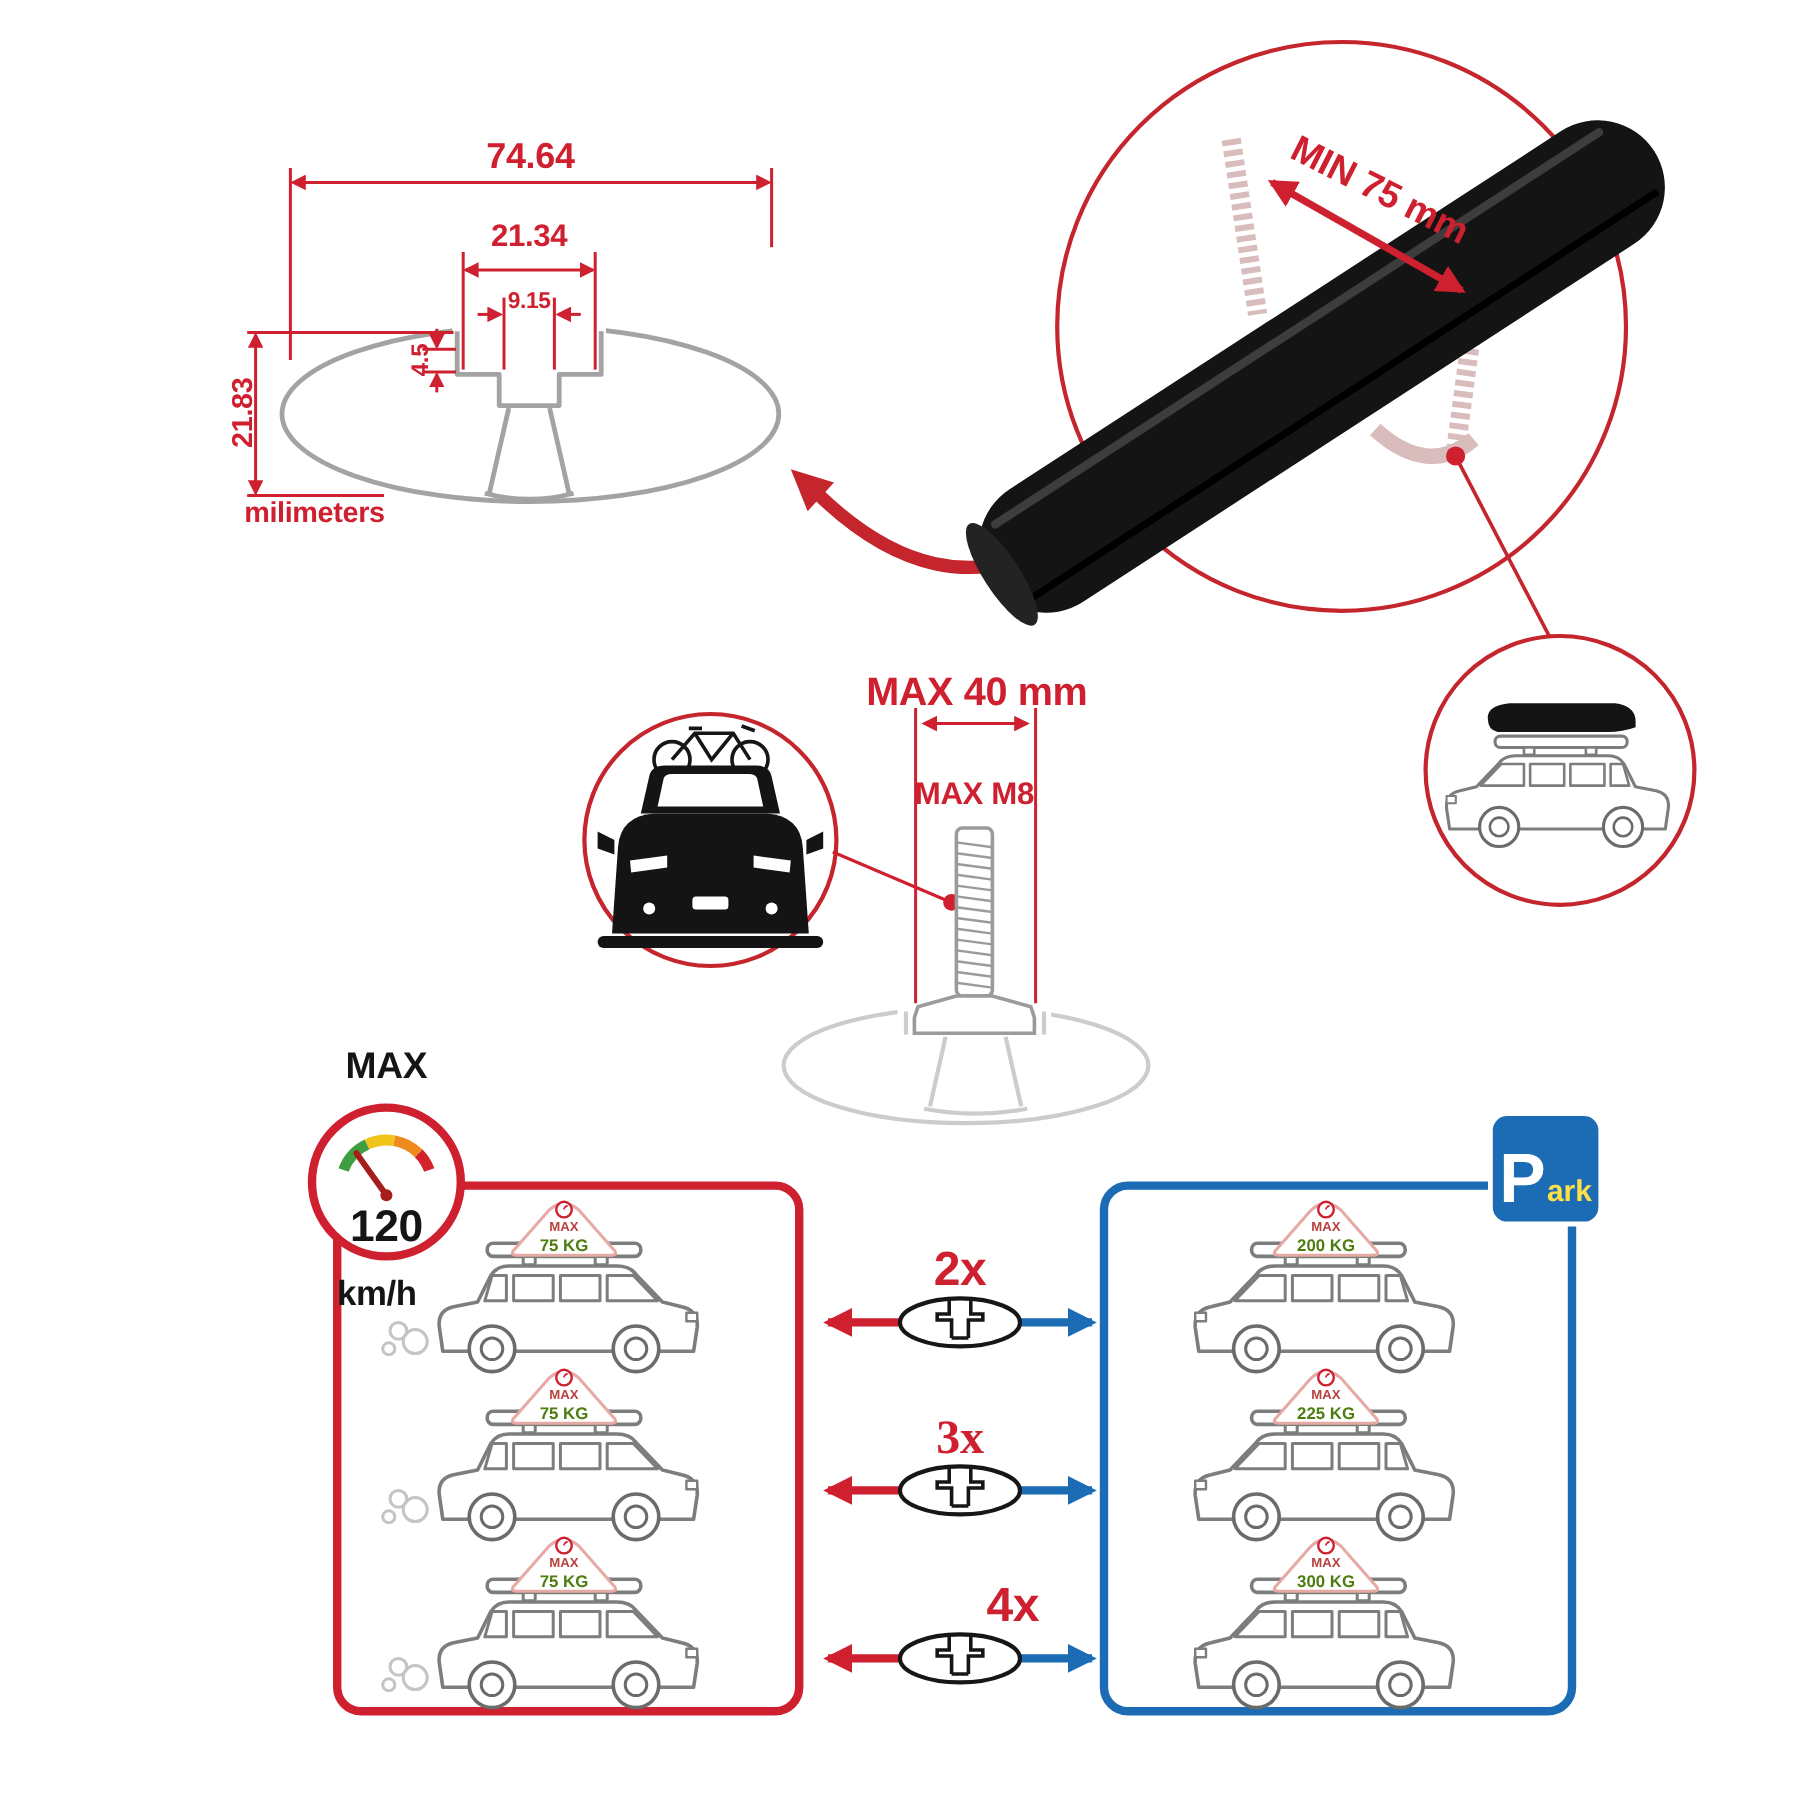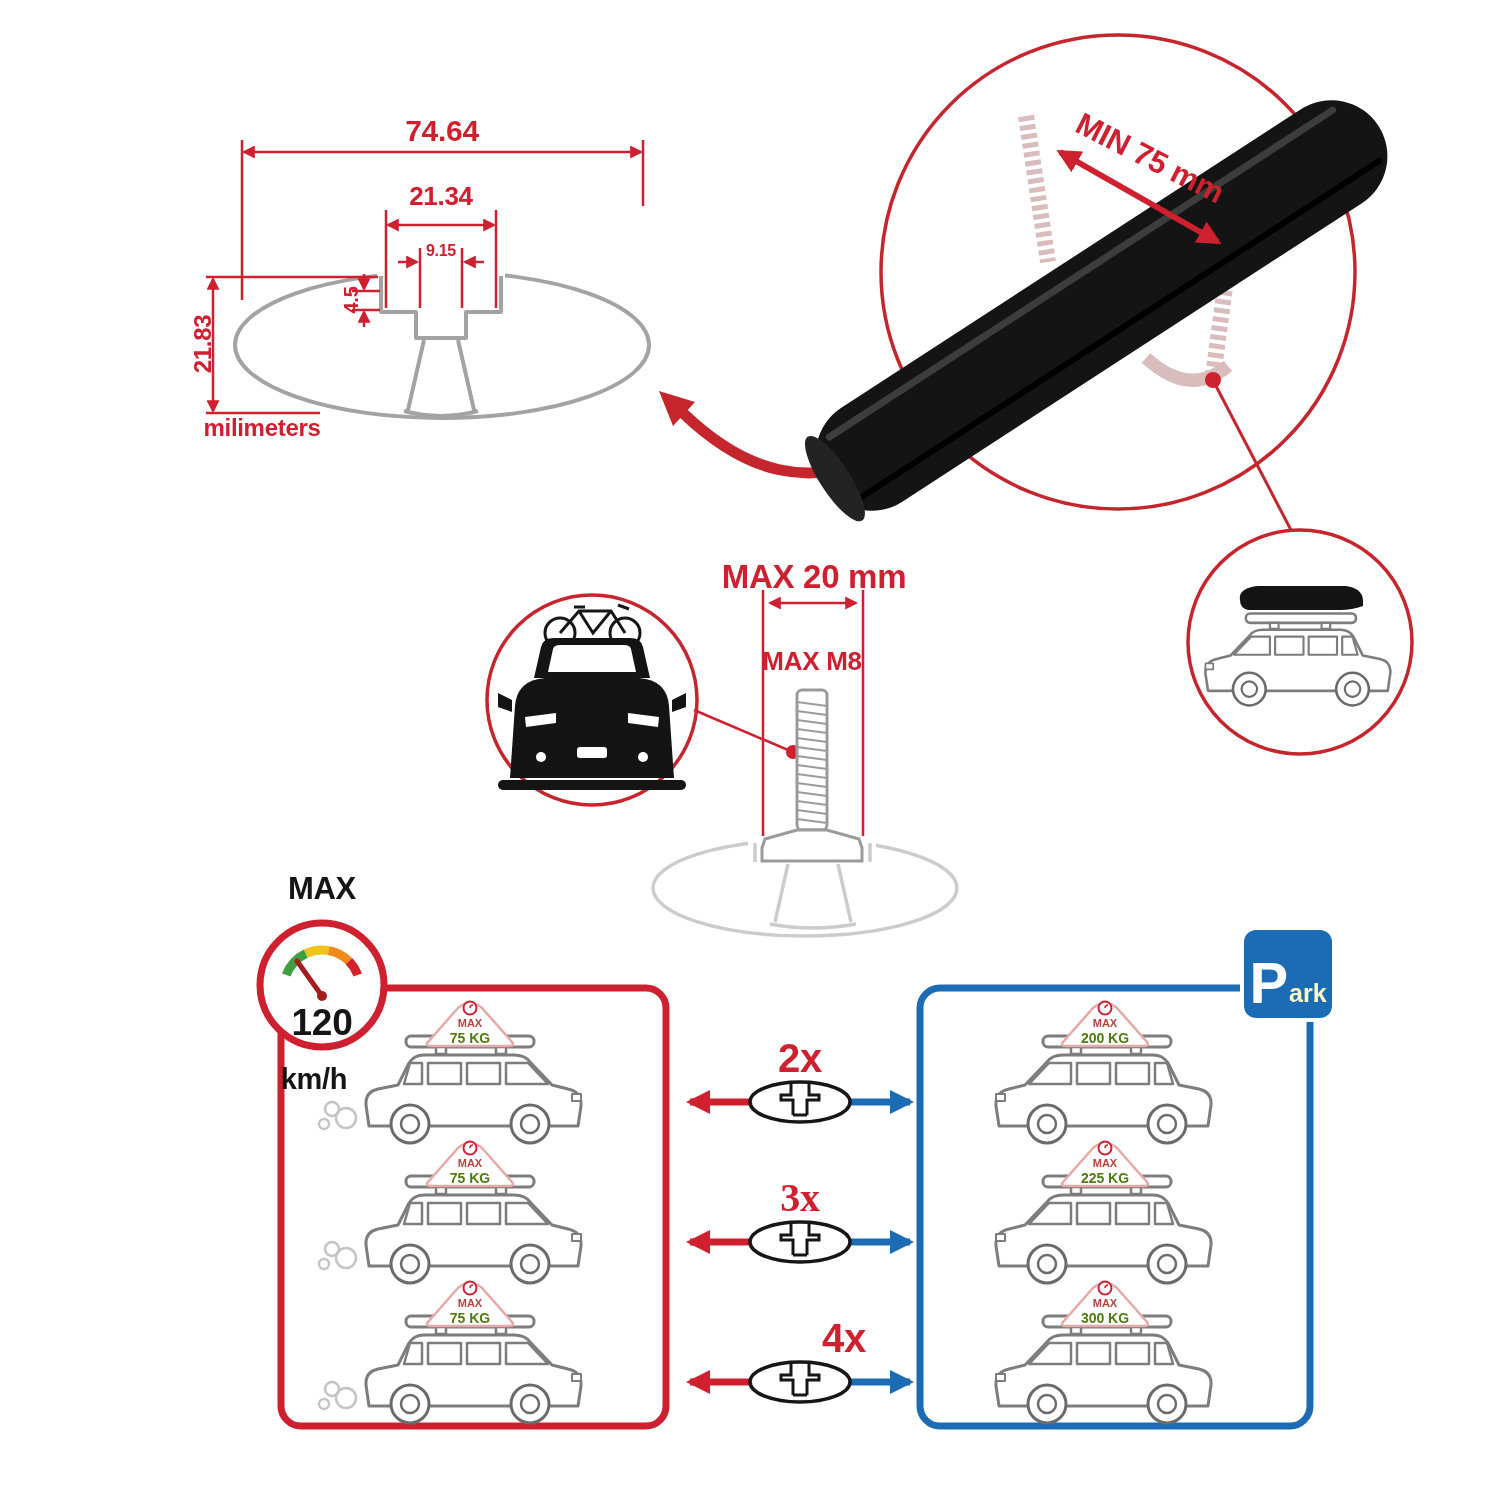--- a/index.html
+++ b/index.html
@@ -10,21 +10,21 @@
        white-space:nowrap;letter-spacing:-0.3px;line-height:1;}
   .rot{transform:translate(-50%,-50%) rotate(-90deg);}
   .dark{color:#151515;}
   .tag-text{position:absolute;transform:translate(-50%,-50%);text-align:center;line-height:1.15;}
   .tag-max{font-size:11px;font-weight:700;color:#b8433e;}
   .tag-kg{font-size:14px;font-weight:700;color:#4d7c0f;}
   .park-sign{position:absolute;left:1240px;top:926px;width:96px;height:96px;background:#1c6cb5;
              border-radius:16px;border:4px solid #fff;box-sizing:border-box;display:flex;
              align-items:flex-end;justify-content:center;padding-bottom:12px;}
   .park-p{font-size:58px;font-weight:700;color:#fff;line-height:0.8;}
-  .park-ark{font-size:25px;font-weight:700;color:#fef9c3;line-height:1;margin-left:1px;}
+  .park-ark{font-size:25px;font-weight:700;color:#fde047;line-height:1;margin-left:1px;}
 </style>
 </head>
 <body>
 
 <div class="canvas">
 
 <svg class="art" viewBox="0 0 1500 1500" xmlns="http://www.w3.org/2000/svg">
   <defs>
     <marker id="aR" viewBox="0 0 12 12" refX="10" refY="6" markerWidth="13" markerHeight="13" markerUnits="userSpaceOnUse" orient="auto-start-reverse">
           <path d="M0 0L12 6L0 12Z" fill="#cf2030"></path>
@@ -237,28 +237,28 @@
   <g>
     <line x1="750" y1="1382" x2="690" y2="1382" stroke="#cf2030" stroke-width="7" marker-end="url(#aRb)"></line>
     <line x1="850" y1="1382" x2="910" y2="1382" stroke="#1c6cb5" stroke-width="7" marker-end="url(#aBb)"></line>
     <ellipse cx="800" cy="1382" rx="50" ry="20" fill="#fff" stroke="#161616" stroke-width="3.5"></ellipse>
     <path d="M 791 1364 L 791 1375 L 781 1375 L 781 1380 L 793 1380 L 793 1395 M 809 1364 L 809 1375 L 819 1375 L 819 1380 L 807 1380 L 807 1395 M 793 1395 L 807 1395" fill="none" stroke="#161616" stroke-width="3"></path>
   </g>
 </svg>
 
 <div class="lbl" style="left:442px;top:131px;font-size:30px;">74.64</div>
 <div class="lbl" style="left:441px;top:196px;font-size:26px;">21.34</div>
-<div class="lbl" style="left:441px;top:251px;font-size:16px;">9.15</div>
+<div class="lbl" style="left:441px;top:251px;font-size:19px;">9.15</div>
 <div class="lbl rot" style="left:351px;top:300px;font-size:20px;">4.5</div>
 <div class="lbl rot" style="left:203px;top:344px;font-size:24px;">21.83</div>
 <div class="lbl" style="left:262px;top:428px;font-size:24px;">milimeters</div>
 
 <div class="lbl" style="left:1150px;top:158px;font-size:31px;font-weight:700;transform:translate(-50%,-50%) rotate(27deg);">MIN 75 mm</div>
 
-<div class="lbl" style="left:814px;top:576px;font-size:33px;font-weight:700;">MAX 20 mm</div>
+<div class="lbl" style="left:814px;top:576px;font-size:33px;font-weight:700;">MAX 40 mm</div>
 <div class="lbl" style="left:812px;top:661px;font-size:26px;font-weight:700;">MAX M8</div>
 
 <div class="lbl dark" style="left:322px;top:888px;font-size:31px;font-weight:700;">MAX</div>
 <div class="lbl dark" style="left:322px;top:1022px;font-size:37px;font-weight:700;">120</div>
 <div class="lbl dark" style="left:314px;top:1079px;font-size:29px;">km/h</div>
 
 <div class="lbl" style="left:800px;top:1058px;font-size:40px;font-weight:700;">2x</div>
 <div class="lbl" style="left:800px;top:1198px;font-size:40px;font-weight:700;font-family:Liberation Serif, serif;">3x</div>
 <div class="lbl" style="left:800px;top:1338px;font-size:40px;font-weight:700;margin-left:44px;">4x</div>
 

